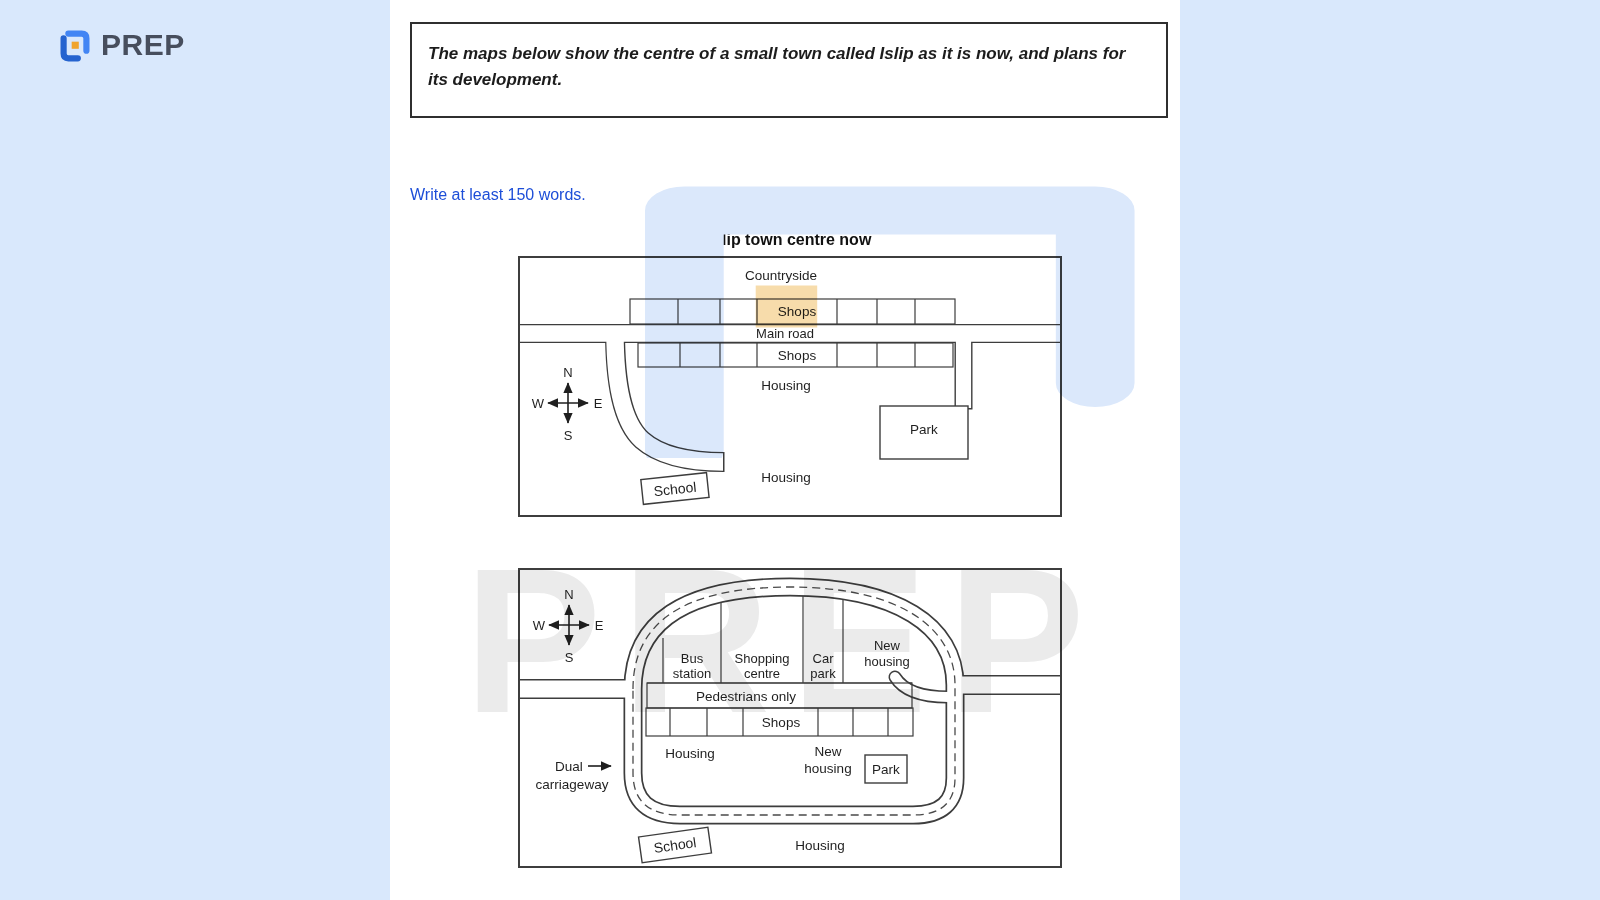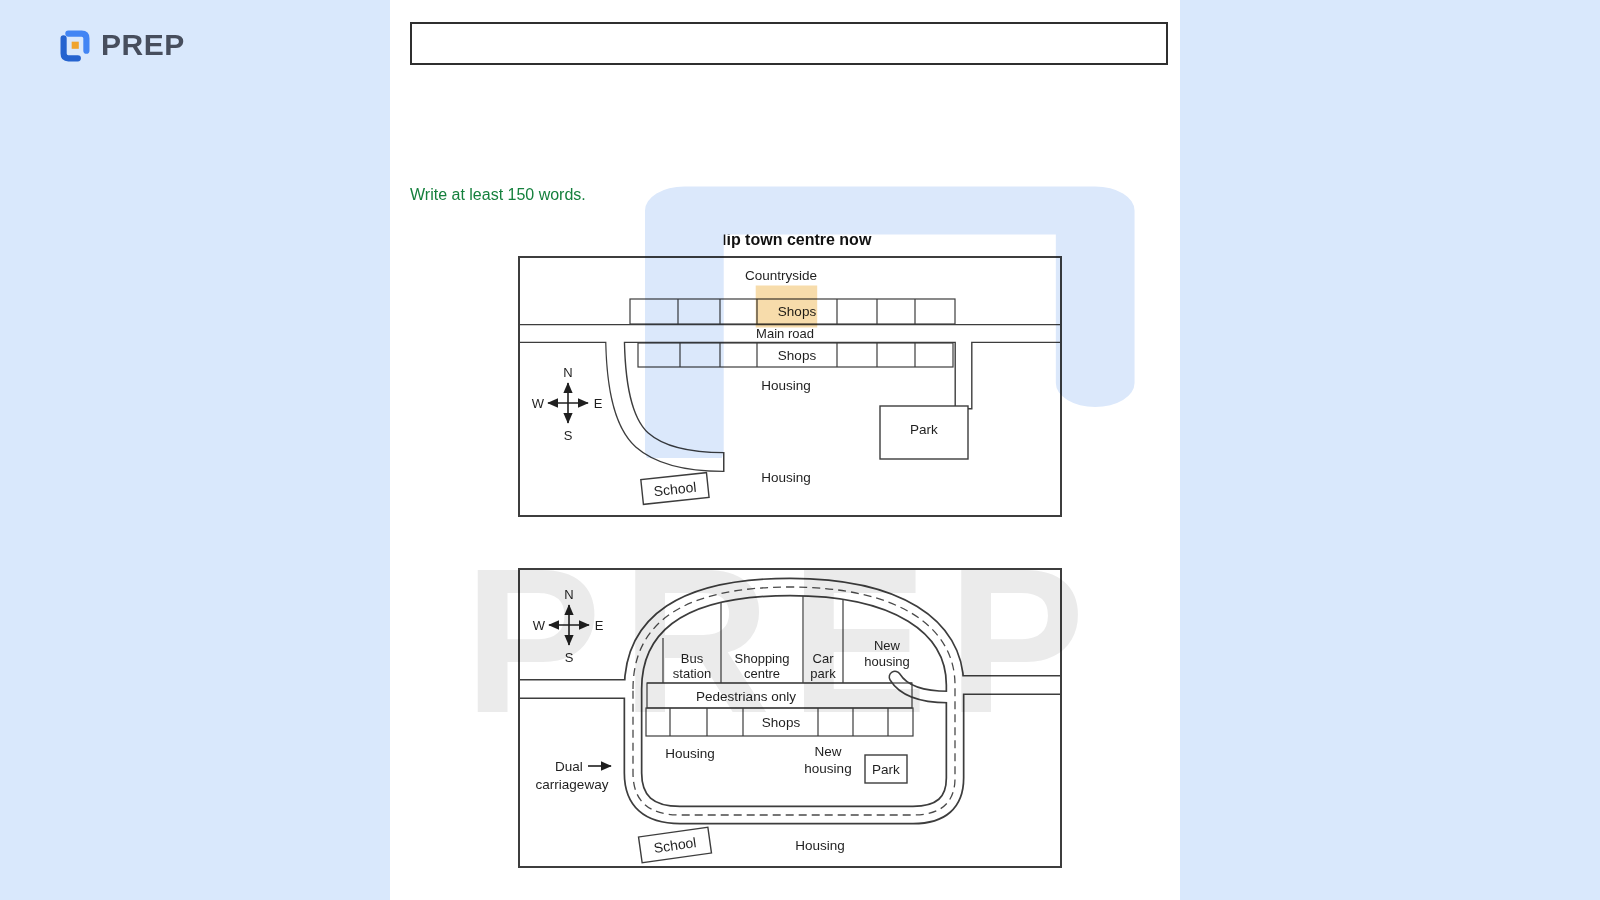--- a/index.html
+++ b/index.html
@@ -24,21 +24,21 @@
   .task-box{
     position:absolute;left:20px;top:22px;width:722px;
     border:2px solid #2f2f2f;background:#fff;
     padding:17px 16px 22px 16px;
   }
   .task-box p{
     margin:0;font-size:17px;line-height:1.55;font-weight:bold;font-style:italic;color:#1c1c1c;
   }
   .task-box p + p{margin-top:17px;}
   .write-note{
-    position:absolute;left:20px;top:186px;font-size:16px;color:#15803d;
+    position:absolute;left:20px;top:186px;font-size:16px;color:#1d4ed8;
   }
   
   .map-title{
     position:absolute;left:128px;width:544px;text-align:center;
     font-size:16px;font-weight:bold;color:#111;
   }
   .map-title.t1{top:231px;}
   .map-title.t2{top:540px;}
   
   .map-svg{
@@ -71,20 +71,21 @@
 <div class="page-card">
 
   <svg class="wm-blue" width="492" height="300" viewBox="0 0 40 40" preserveAspectRatio="none">
     <path d="M 3.2,39 V 7 H 36.6 V 30" fill="none" stroke="#dbe8fb" stroke-width="6.4" stroke-linecap="round" stroke-linejoin="round"></path>
     <rect x="9" y="17" width="5" height="5.6" fill="#f7dcab"></rect>
   </svg>
 
   <div class="wm-prep">PREP</div>
 
   <div class="task-box">
+    <p>The maps below show the centre of a small town called Islip as it is now, and plans for its development.</p>
   </div>
 
   <div class="write-note">Write at least 150 words.</div>
 
   <div class="map-title t1">Islip town centre now</div>
 
   <svg id="map-now" class="map-svg" width="544" height="261" viewBox="0 0 544 261">
     <defs>
       <marker id="ar1" markerWidth="8" markerHeight="7" refX="6.5" refY="3" orient="auto-start-reverse">
         <path d="M0,0 L7,3 L0,6 Z" fill="#1f1f1f"></path>

